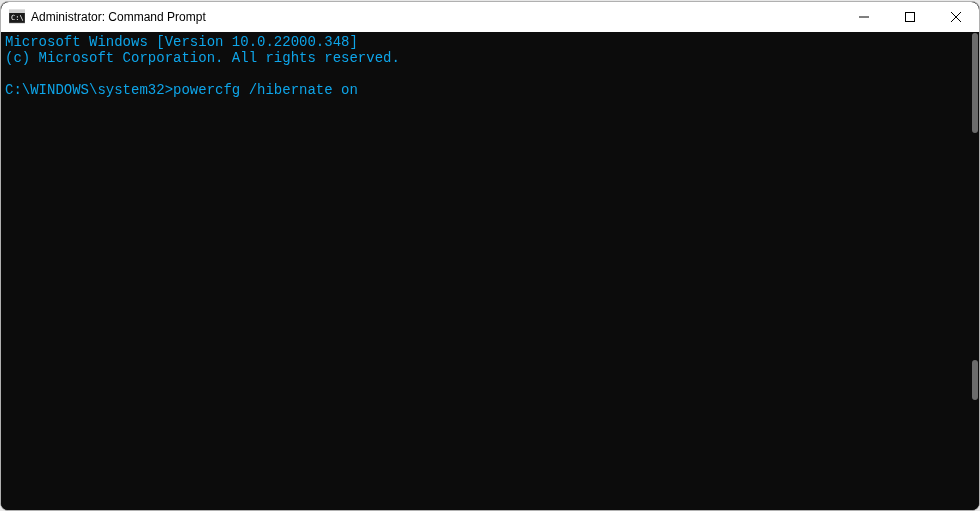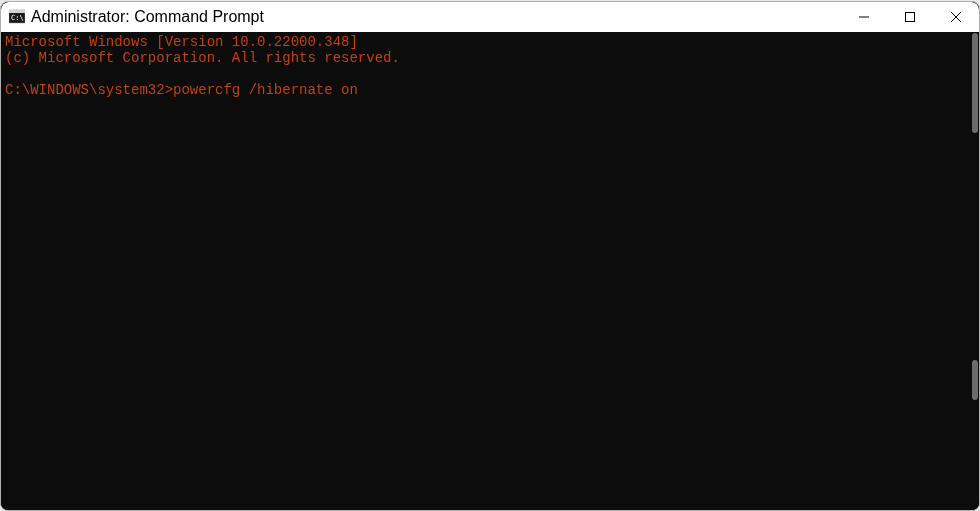--- a/index.html
+++ b/index.html
@@ -35,40 +35,40 @@
   .titlebar-icon {
     width: 16px;
     height: 16px;
     margin-left: 8px;
     margin-right: 6px;
     display: flex;
     align-items: center;
     justify-content: center;
   }
   .titlebar-title {
-    font-size: 16px;
+    font-size: 12px;
     color: #000;
     flex: 1;
   }
   .window-controls {
     display: flex;
     height: 100%;
   }
   .win-btn {
     width: 46px;
     height: 30px;
     display: flex;
     align-items: center;
     justify-content: center;
     color: #000;
   }
   .terminal {
     flex: 1;
     background: #0c0c0c;
-    color: #c2410c;
+    color: #0ea5e9;
     font-family: Consolas, "Courier New", monospace;
     font-size: 14px;
     line-height: 1.15;
     padding: 2px 4px;
     white-space: pre;
     position: relative;
   }
   .scrollbar {
     position: absolute;
     right: 1px;

